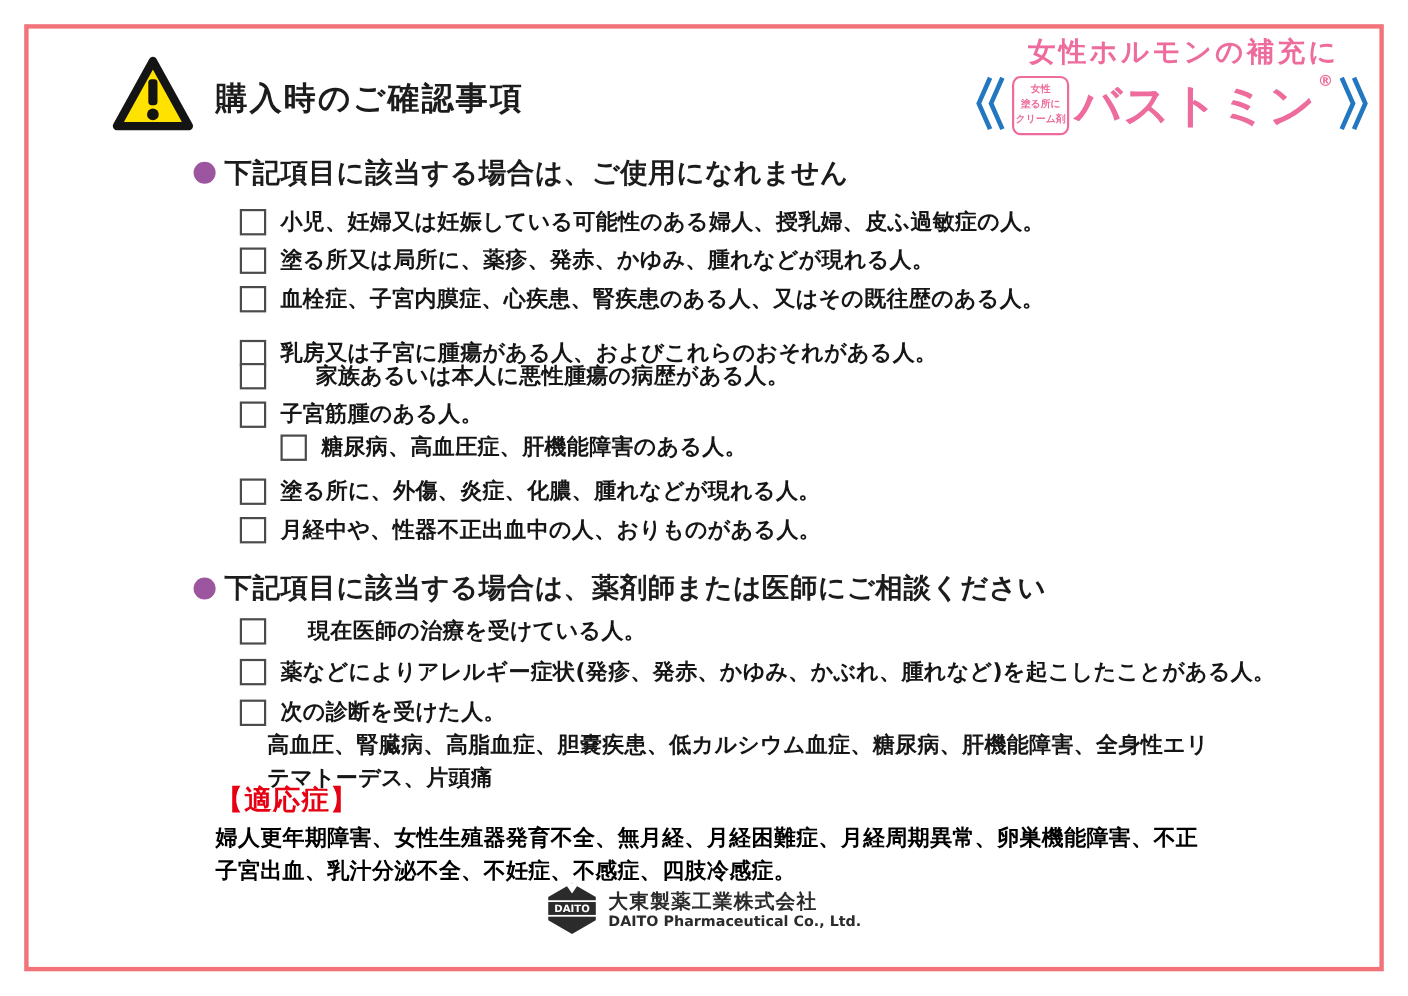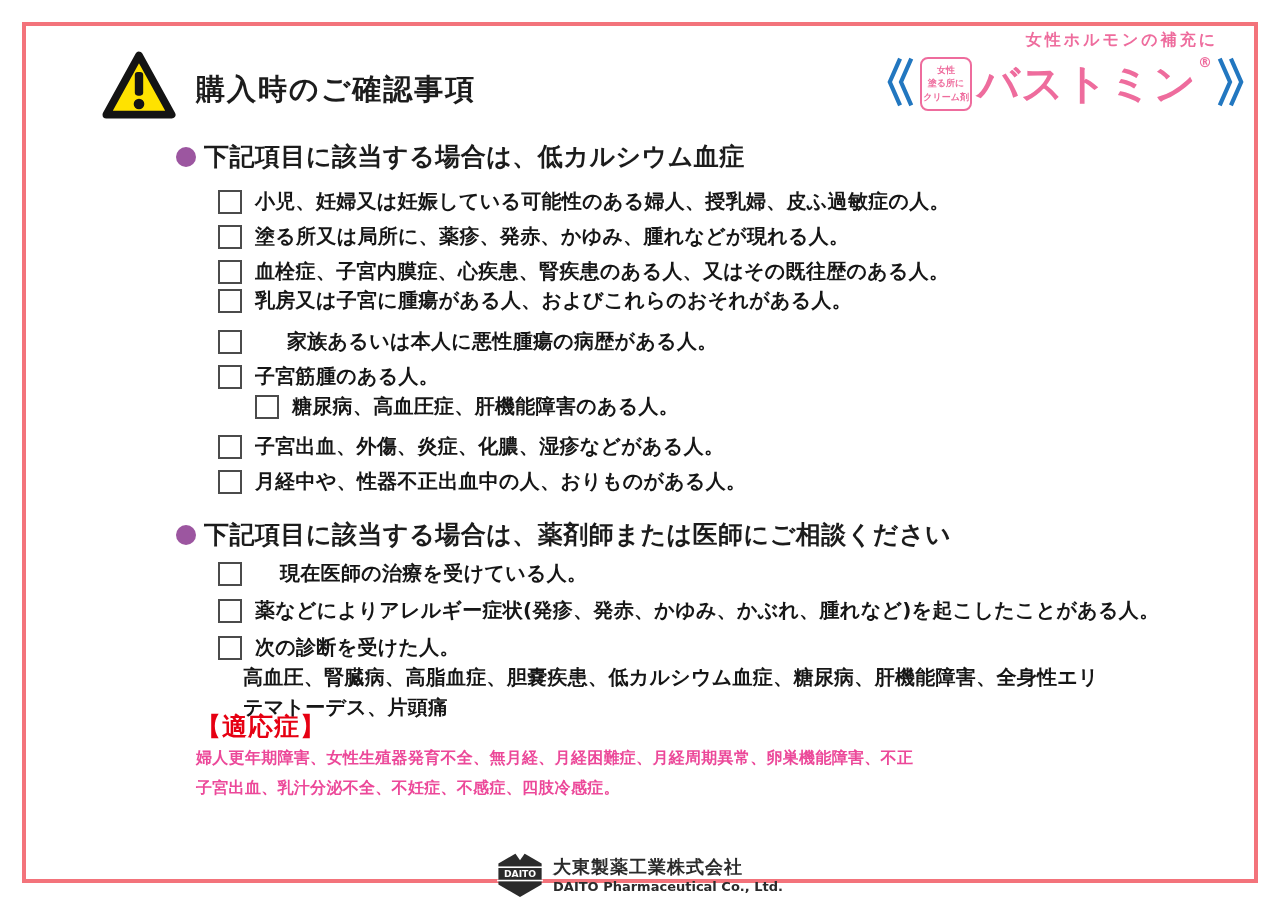--- a/index.html
+++ b/index.html
@@ -13,21 +13,21 @@
   }
   
   .warn-icon{position:absolute;left:101px;top:50px;}
   .page-title{
     position:absolute;left:196px;top:70px;
     font-size:29px;font-weight:700;letter-spacing:2px;color:#1c1c1c;
   }
   
   .brand{position:absolute;top:30px;right:36px;display:flex;flex-direction:column;align-items:center;}
   .brand-tagline{
-    font-size:16px;font-weight:700;color:#ee6c9d;letter-spacing:3px;margin-bottom:2px;
+    font-size:25px;font-weight:700;color:#ee6c9d;letter-spacing:3px;margin-bottom:2px;
     align-self:flex-end;padding-right:26px;
   }
   .brand-row{display:flex;align-items:center;gap:5px;}
   .brand-box{
     width:48px;height:50px;border:2px solid #ee6c9d;border-radius:8px;
     color:#ee6c9d;font-size:9px;font-weight:700;line-height:1.45;
     display:flex;flex-direction:column;justify-content:center;text-align:center;background:#fff;
   }
   .brand-name{
     font-size:42px;font-weight:800;color:#ee6c9d;letter-spacing:1px;line-height:1;
@@ -41,24 +41,24 @@
   .sec-bullet{width:20px;height:20px;border-radius:50%;background:#9c56a0;flex:none;}
   .sec-head-label{font-size:25px;font-weight:700;color:#1c1c1c;letter-spacing:0.5px;}
   .check-row{position:absolute;left:218px;display:flex;align-items:flex-start;gap:13px;}
   .cb{
     width:20px;height:20px;border:2px solid #4b4b4b;background:#ffffff;flex:none;margin-top:2px;
   }
   .item-label{font-size:20px;font-weight:600;color:#161616;line-height:26px;letter-spacing:0.3px;white-space:nowrap;}
   .sub-line{position:absolute;left:243px;font-size:20px;font-weight:600;color:#161616;white-space:nowrap;letter-spacing:0.3px;}
   
   .ind-head{position:absolute;left:196px;top:710px;font-size:25px;font-weight:700;color:#e60012;letter-spacing:1px;}
-  .ind-line{position:absolute;left:196px;font-size:16px;font-weight:600;color:#ec4899;white-space:nowrap;letter-spacing:0.3px;}
+  .ind-line{position:absolute;left:196px;font-size:20px;font-weight:600;color:#000000;white-space:nowrap;letter-spacing:0.3px;}
   
   .footer{
-    position:absolute;left:50%;top:851px;transform:translateX(-50%);
+    position:absolute;left:50%;top:803px;transform:translateX(-50%);
     display:flex;align-items:center;gap:10px;
   }
   .footer-text{display:flex;flex-direction:column;justify-content:center;}
   .company-jp{font-size:18px;font-weight:700;color:#2b2b2b;letter-spacing:1px;line-height:1.25;font-family:Liberation Serif, serif;}
   .company-en{font-size:13px;font-weight:700;color:#2b2b2b;line-height:1.3;}
 </style>
 </head>
 <body>
 
 <div class="page">
@@ -96,54 +96,54 @@
         <svg width="28" height="58" viewBox="0 0 30 60">
           <polyline points="4,5 15,30 4,55" fill="none" stroke="#2277c0" stroke-width="4.5"></polyline>
           <polyline points="16,5 27,30 16,55" fill="none" stroke="#2277c0" stroke-width="4.5"></polyline>
         </svg>
       </span>
     </div>
   </div>
 
   <div class="sec-head" style="left:176px;top:140px;">
     <span class="sec-bullet"></span>
-    <span class="sec-head-label">下記項目に該当する場合は、低カルシウム血症</span>
+    <span class="sec-head-label">下記項目に該当する場合は、ご使用になれません</span>
   </div>
 
   <div class="check-row" style="top:188px;">
     <span class="cb"></span>
     <span class="item-label">小児、妊婦又は妊娠している可能性のある婦人、授乳婦、皮ふ過敏症の人。</span>
   </div>
   <div class="check-row" style="top:223px;">
     <span class="cb"></span>
     <span class="item-label">塗る所又は局所に、薬疹、発赤、かゆみ、腫れなどが現れる人。</span>
   </div>
   <div class="check-row" style="top:258px;">
     <span class="cb"></span>
     <span class="item-label">血栓症、子宮内膜症、心疾患、腎疾患のある人、又はその既往歴のある人。</span>
   </div>
-  <div class="check-row" style="top:287px;">
+  <div class="check-row" style="top:307px;">
     <span class="cb"></span>
     <span class="item-label">乳房又は子宮に腫瘍がある人、およびこれらのおそれがある人。</span>
   </div>
   <div class="check-row" style="top:328px;gap:45px;">
     <span class="cb"></span>
     <span class="item-label">家族あるいは本人に悪性腫瘍の病歴がある人。</span>
   </div>
   <div class="check-row" style="top:363px;">
     <span class="cb"></span>
     <span class="item-label">子宮筋腫のある人。</span>
   </div>
   <div class="check-row" style="top:393px;padding-left:37px;">
     <span class="cb"></span>
     <span class="item-label">糖尿病、高血圧症、肝機能障害のある人。</span>
   </div>
   <div class="check-row" style="top:433px;">
     <span class="cb"></span>
-    <span class="item-label">子宮出血、外傷、炎症、化膿、湿疹などがある人。</span>
+    <span class="item-label">塗る所に、外傷、炎症、化膿、腫れなどが現れる人。</span>
   </div>
   <div class="check-row" style="top:468px;">
     <span class="cb"></span>
     <span class="item-label">月経中や、性器不正出血中の人、おりものがある人。</span>
   </div>
 
   <div class="sec-head" style="left:176px;top:518px;">
     <span class="sec-bullet"></span>
     <span class="sec-head-label">下記項目に該当する場合は、薬剤師または医師にご相談ください</span>
   </div>

